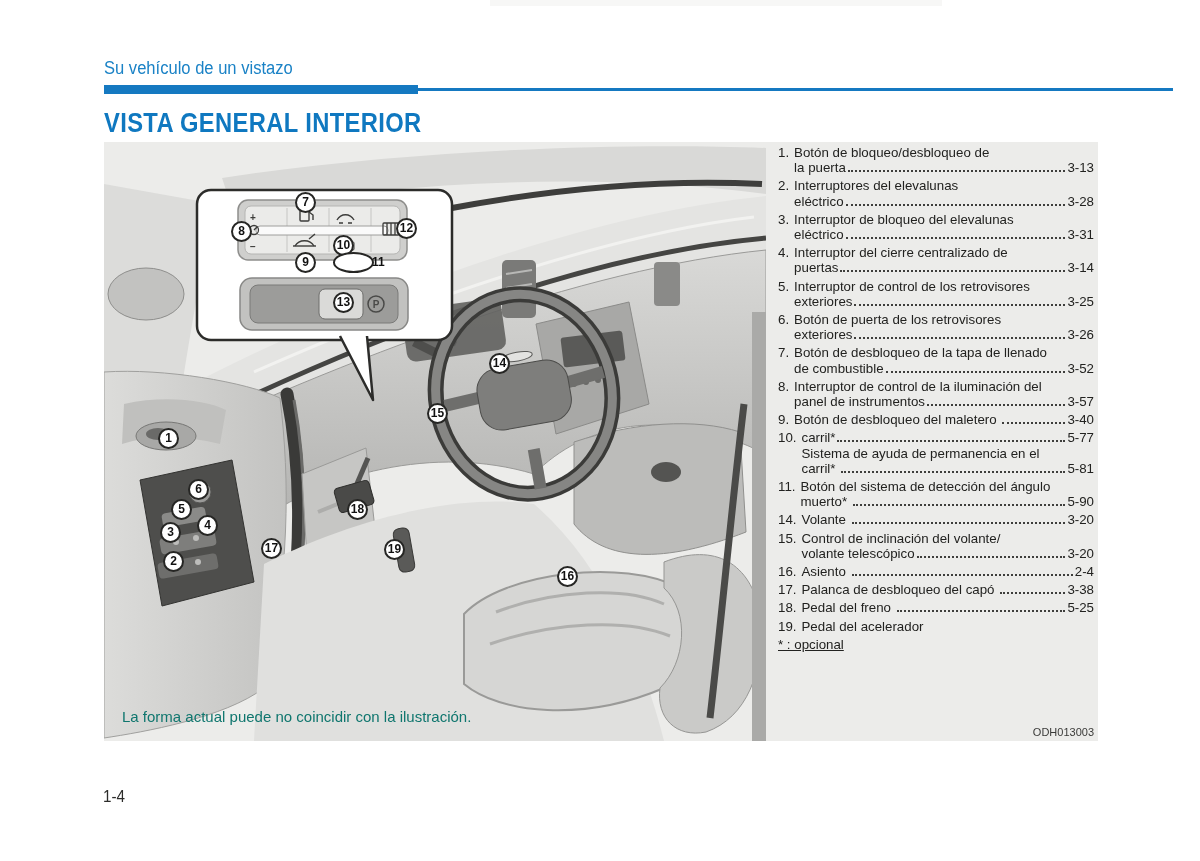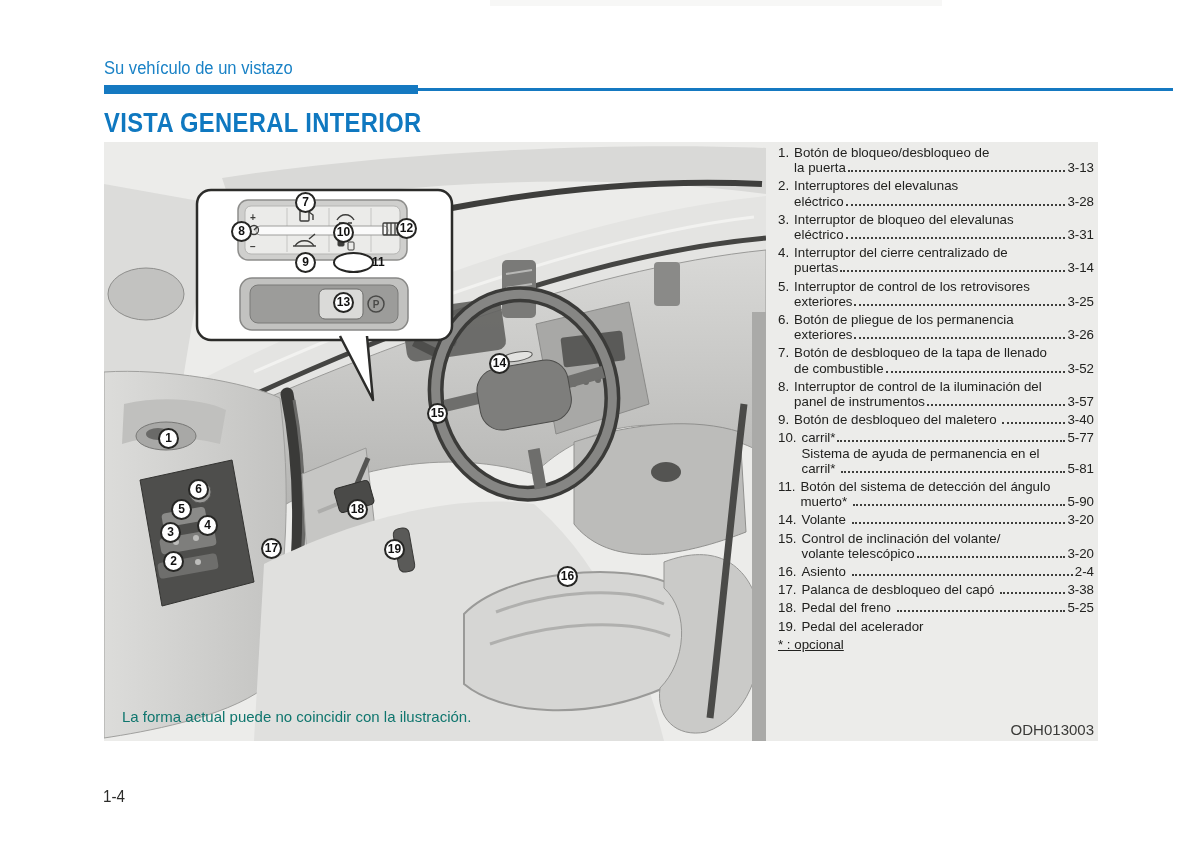--- a/index.html
+++ b/index.html
@@ -21,21 +21,21 @@
   .toc{position:absolute;left:674px;top:3px;right:4px;font-size:13.3px;line-height:15.2px;color:#222220;}
   .toc-item{display:flex;margin-bottom:3px;}
   .toc-num{flex:none;padding-right:5px;white-space:pre;}
   .toc-body{flex:1;min-width:0;}
   .toc-row{display:flex;align-items:baseline;}
   .toc-text{white-space:pre;}
   .leader{flex:1;min-width:8px;border-bottom:2px dotted #3e3e3c;margin:0 2px 3px 2px;}
   .toc-page{white-space:pre;}
   .footnote{margin-top:3px;text-decoration:underline;}
   .caption{position:absolute;left:18px;bottom:16px;font-size:15px;color:#0f766e;}
-  .fig-code{position:absolute;right:4px;bottom:3px;font-size:15px;color:#3a3a38;}
+  .fig-code{position:absolute;right:4px;bottom:3px;font-size:11px;color:#3a3a38;}
   .page-num{position:absolute;left:103px;top:788px;font-size:16px;color:#2c2c2a;
             transform:scaleX(.95);transform-origin:left top;white-space:pre;}
 </style>
 </head>
 <body>
 
 <div class="page">
 
   <div class="top-band"></div>
 
@@ -209,21 +209,21 @@
 
     <div class="callout" style="left: 65px; top: 297px;">1</div>
         <div class="callout" style="left: 70px; top: 420px;">2</div>
         <div class="callout" style="left: 67px; top: 391px;">3</div>
         <div class="callout" style="left: 104px; top: 384px;">4</div>
         <div class="callout" style="left: 78px; top: 368px;">5</div>
         <div class="callout" style="left: 95px; top: 348px;">6</div>
         <div class="callout" style="left: 202px; top: 61px;">7</div>
         <div class="callout" style="left: 138px; top: 90px;">8</div>
         <div class="callout" style="left: 202px; top: 121px;">9</div>
-        <div class="callout" style="left: 240px; top: 48px; margin-top: 32px;">10</div>
+        <div class="callout" style="left: 240px; top: 61px; margin-top: 32px;">10</div>
         <div class="callout" style="left: 240px; top: 121px; padding-left: 37px;">11</div>
         <div class="callout" style="left: 303px; top: 87px;">12</div>
         <div class="callout" style="left: 240px; top: 161px;">13</div>
         <div class="callout" style="left: 396px; top: 222px;">14</div>
         <div class="callout" style="left: 334px; top: 272px;">15</div>
         <div class="callout" style="left: 464px; top: 435px;">16</div>
         <div class="callout" style="left: 168px; top: 407px;">17</div>
         <div class="callout" style="left: 254px; top: 368px;">18</div>
         <div class="callout" style="left: 291px; top: 408px;">19</div>
       </div>
@@ -281,21 +281,21 @@
             <div class="toc-row">
               <span class="toc-text">exteriores</span>
               <span class="leader"></span>
               <span class="toc-page">3-25</span>
             </div>
           </div>
         </div>
         <div class="toc-item">
           <span class="toc-num">6.</span>
           <div class="toc-body">
-            <div class="toc-line">Botón de pliegue de los permanencia</div>
+            <div class="toc-line">Botón de puerta de los retrovisores</div>
             <div class="toc-row">
               <span class="toc-text">exteriores</span>
               <span class="leader"></span>
               <span class="toc-page">3-26</span>
             </div>
           </div>
         </div>
         <div class="toc-item">
           <span class="toc-num">7.</span>
           <div class="toc-body">

